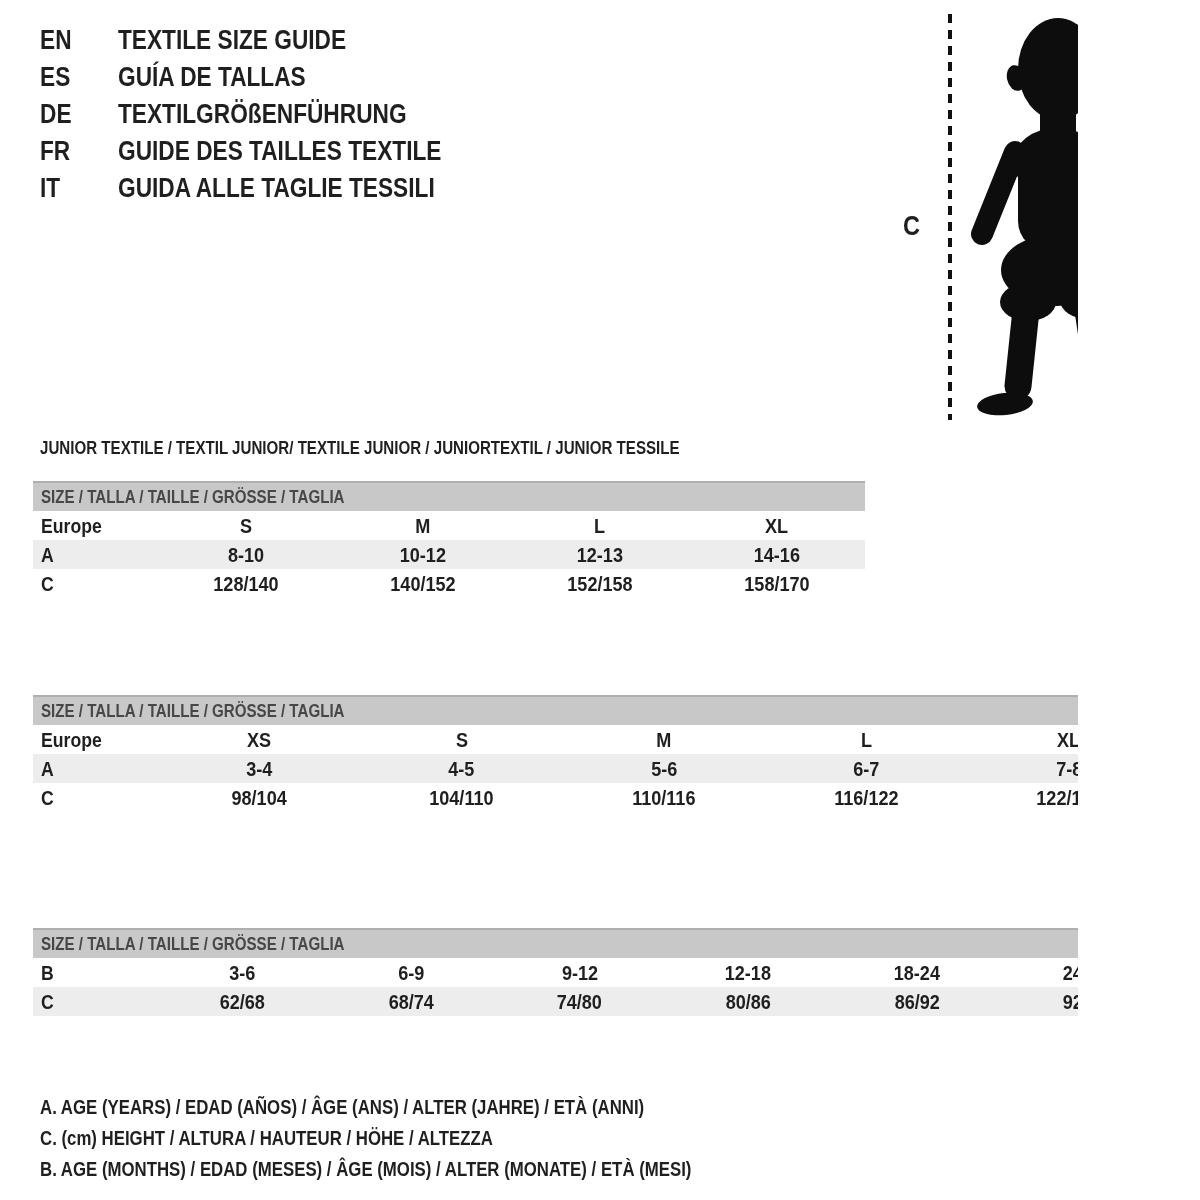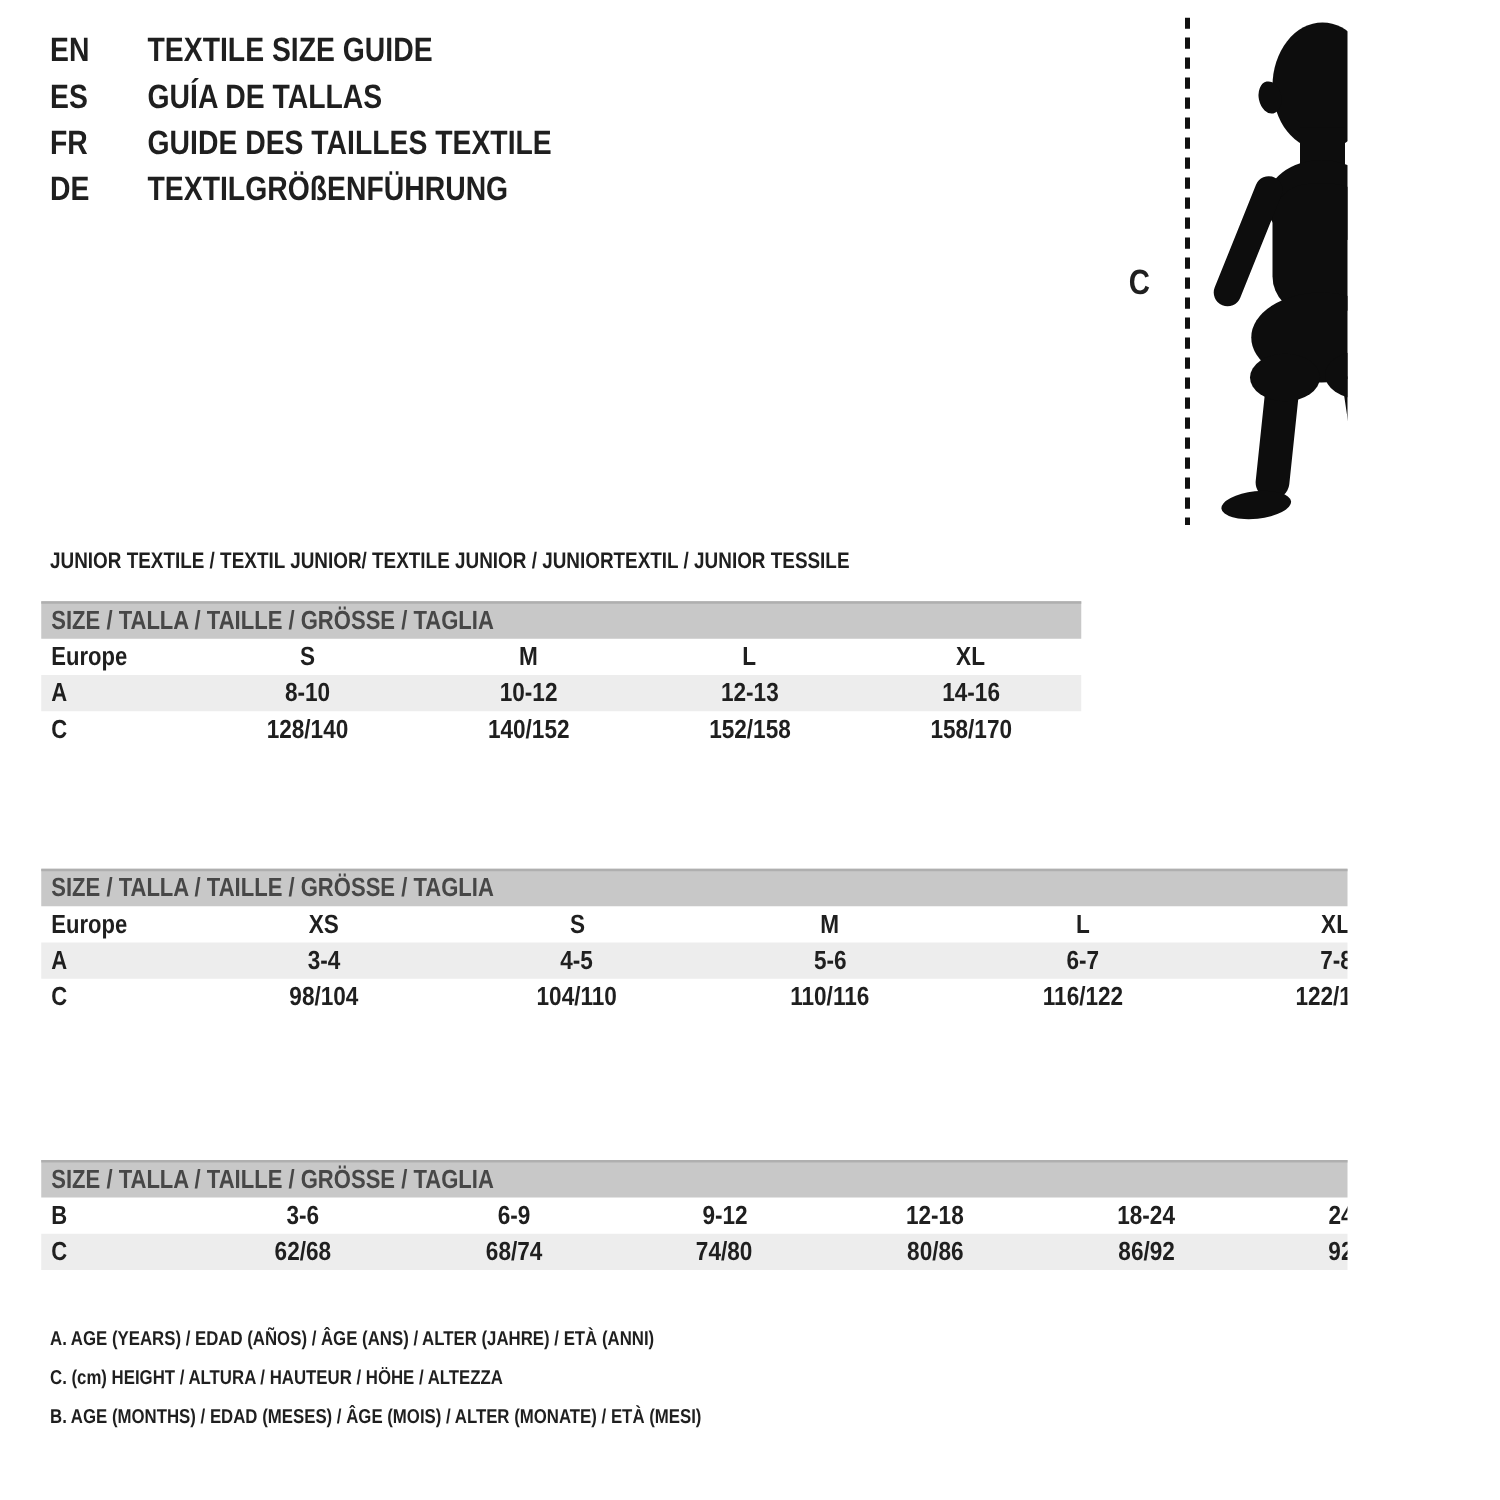--- a/index.html
+++ b/index.html
@@ -34,52 +34,56 @@
   .sub { font-size: 0.62em; vertical-align: -0.18em; }
 
   
   .size-table { position: absolute; left: 33px; }
   #junior-table   { top: 481px; width: 832px; }
   #children-table { top: 695px; width: 1137px; }
   #babies-table   { top: 928px; width: 1137px; }
   .size-bar {
     height: 30px; background: #c8c8c8; border-top: 2px solid #afafaf;
     display: flex; align-items: center; padding-left: 8px;
-    font-size: 21px; color: #474747;
+    font-size: 18px; color: #474747;
   }
   .trow { display: flex; height: 29px; align-items: center; font-size: 21px; }
   .trow.shaded { background: #ededed; }
   .tlabel { width: 125px; padding-left: 8px; }
   .tcell  { flex: 1; text-align: center; }
 
   
-  .footnotes { position: absolute; left: 40px; top: 1056px; font-size: 16px; }
+  .footnotes { position: absolute; left: 40px; top: 1092px; font-size: 20px; }
   .footnote { height: 31px; display: flex; align-items: center; }
 </style>
 </head>
 <body>
 
 <div class="canvas">
 
   <div class="lang-block">
     <div class="lang-row">
       <span class="lang-code"><span class="cond">EN</span></span>
       <span class="cond">TEXTILE SIZE GUIDE</span>
     </div>
     <div class="lang-row">
       <span class="lang-code"><span class="cond">ES</span></span>
       <span class="cond">GUÍA DE TALLAS</span>
     </div>
     <div class="lang-row">
+      <span class="lang-code"><span class="cond">DE</span></span>
+      <span class="cond">TEXTILGRÖßENFÜHRUNG</span>
+    </div>
+    <div class="lang-row">
       <span class="lang-code"><span class="cond">FR</span></span>
       <span class="cond">GUIDE DES TAILLES TEXTILE</span>
     </div>
     <div class="lang-row">
-      <span class="lang-code"><span class="cond">DE</span></span>
-      <span class="cond">TEXTILGRÖßENFÜHRUNG</span>
+      <span class="lang-code"><span class="cond">IT</span></span>
+      <span class="cond">GUIDA ALLE TAGLIE TESSILI</span>
     </div>
   </div>
 
   <div class="height-line">
     <svg width="8" height="406" viewBox="0 0 8 406">
       <line x1="4" y1="0" x2="4" y2="406" stroke="#111" stroke-width="4" stroke-dasharray="9 7"></line>
     </svg>
   </div>
   <div class="height-label"><span class="cond">C</span></div>
   <div class="toddler">

